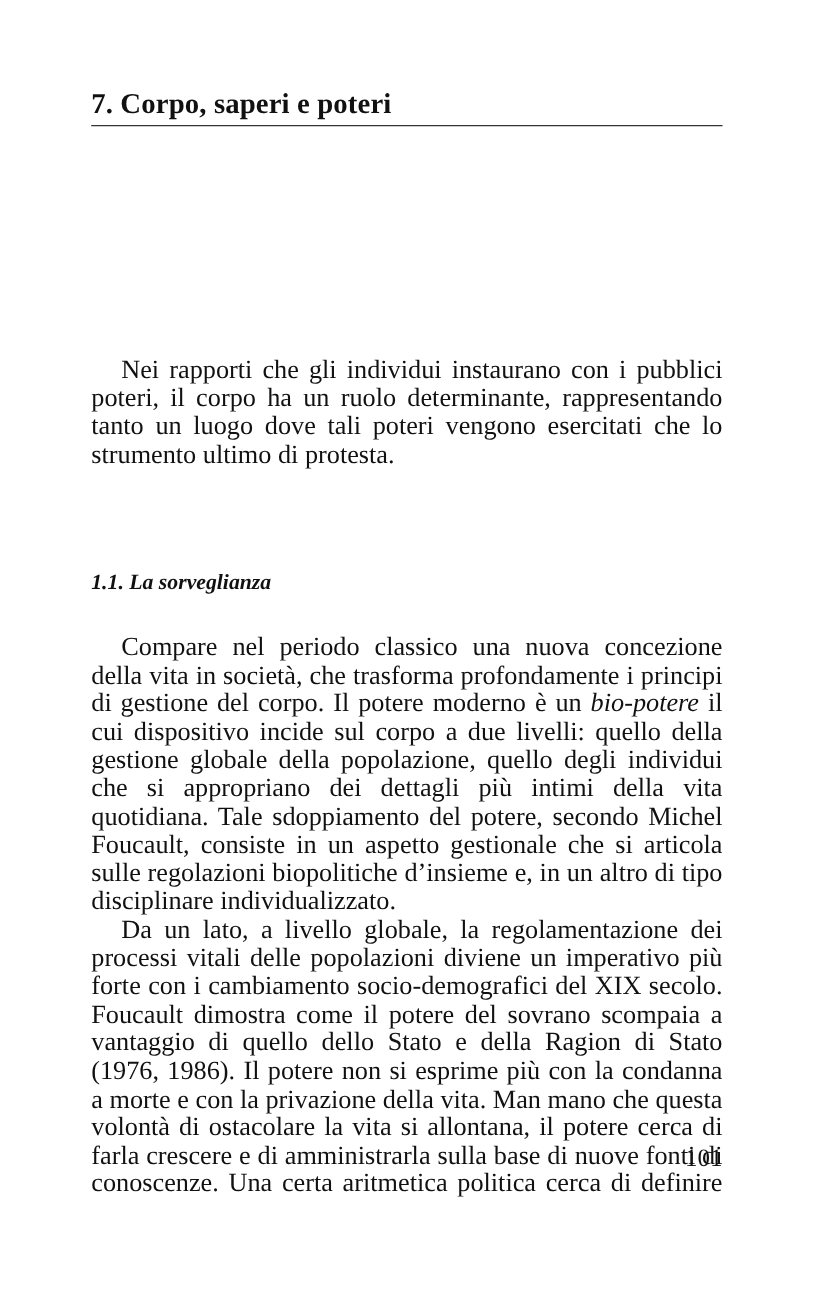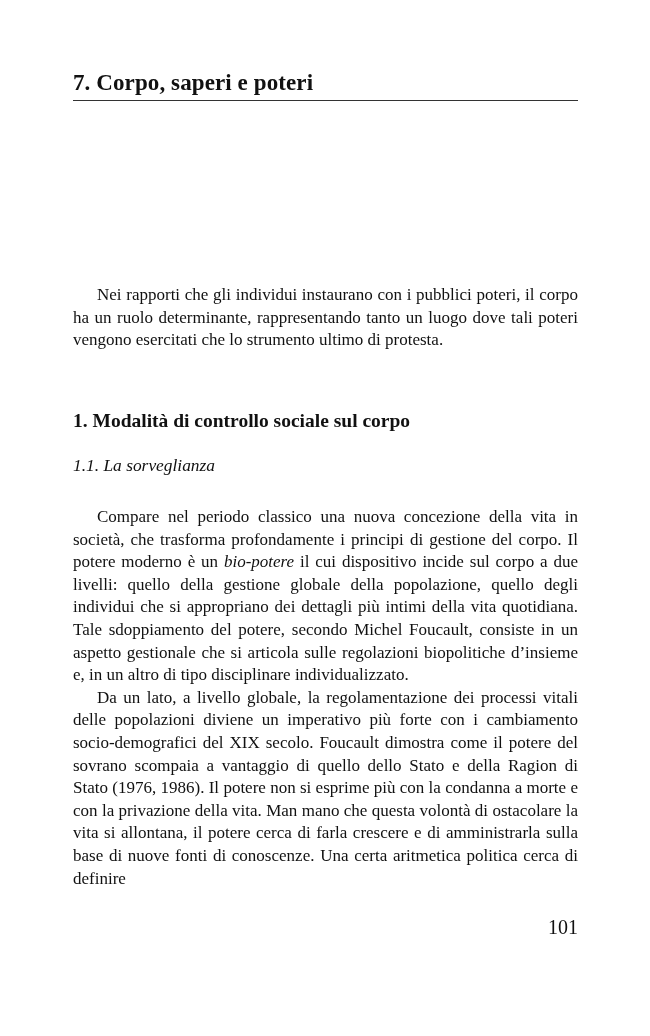--- a/index.html
+++ b/index.html
@@ -35,21 +35,21 @@
     }
     .chapter-rule {
       position: absolute;
       top: 100px;
       left: 0;
       width: 505px;
       height: 0;
       border-top: 1.2px solid #333333;
     }
     .text {
-      font-size: 17px;
+      font-size: 21px;
       line-height: 22.6px;
       text-align: justify;
       margin: 0;
       hyphens: manual;
     }
     .indent { text-indent: 24px; }
     .intro {
       position: absolute;
       top: 284px;
       left: 0;
@@ -64,21 +64,21 @@
       font-weight: bold;
       line-height: 26px;
       margin: 0;
     }
     .subsection-title {
       position: absolute;
       top: 453px;
       left: 0;
       width: 505px;
       font-size: 17.4px;
-      font-weight: normal;
+      font-weight: bold;
       font-style: italic;
       line-height: 24px;
       margin: 0;
     }
     .body-block {
       position: absolute;
       top: 506px;
       left: 0;
       width: 505px;
     }
@@ -94,21 +94,20 @@
 </head>
 <body>
 
 <div class="page">
 
   <h1 class="chapter-title">7. Corpo, saperi e poteri</h1>
   <div class="chapter-rule"></div>
 
   <p class="text indent intro">Nei rapporti che gli individui instaurano con i pubblici poteri, il corpo ha un ruolo determinante, rappresentando tanto un luogo do­ve tali poteri vengono esercitati che lo strumento ultimo di prote­sta.</p>
 
-  <h2 class="section-title">1. Modalità di controllo sociale sul corpo</h2>
 
   <h3 class="subsection-title">1.1. La sorveglianza</h3>
 
   <div class="body-block">
     <p class="text indent"><span>Compare nel periodo classico una nuova concezione della vita in società, che trasforma profondamente i principi di gestione del cor­po. Il potere moderno è un </span><em>bio-potere</em><span> il cui dispositivo incide sul corpo a due livelli: quello della gestione globale della popolazione, quello degli individui che si appropriano dei dettagli più intimi del­la vita quotidiana. Tale sdoppiamento del potere, secondo Michel Foucault, consiste in un aspetto gestionale che si articola sulle re­golazioni biopolitiche d’insieme e, in un altro di tipo disciplinare individualizzato.</span></p>
     <p class="text indent" style="text-align-last: justify;">Da un lato, a livello globale, la regolamentazione dei processi vitali delle popolazioni diviene un imperativo più forte con i cam­biamento socio-demografici del XIX secolo. Foucault dimostra come il potere del sovrano scompaia a vantaggio di quello dello Stato e della Ragion di Stato (1976, 1986). Il potere non si espri­me più con la condanna a morte e con la privazione della vita. Man mano che questa volontà di ostacolare la vita si allontana, il pote­re cerca di farla crescere e di amministrarla sulla base di nuove fonti di conoscenze. Una certa aritmetica politica cerca di definire</p>
   </div>
 
   <div class="page-number">101</div>
 

